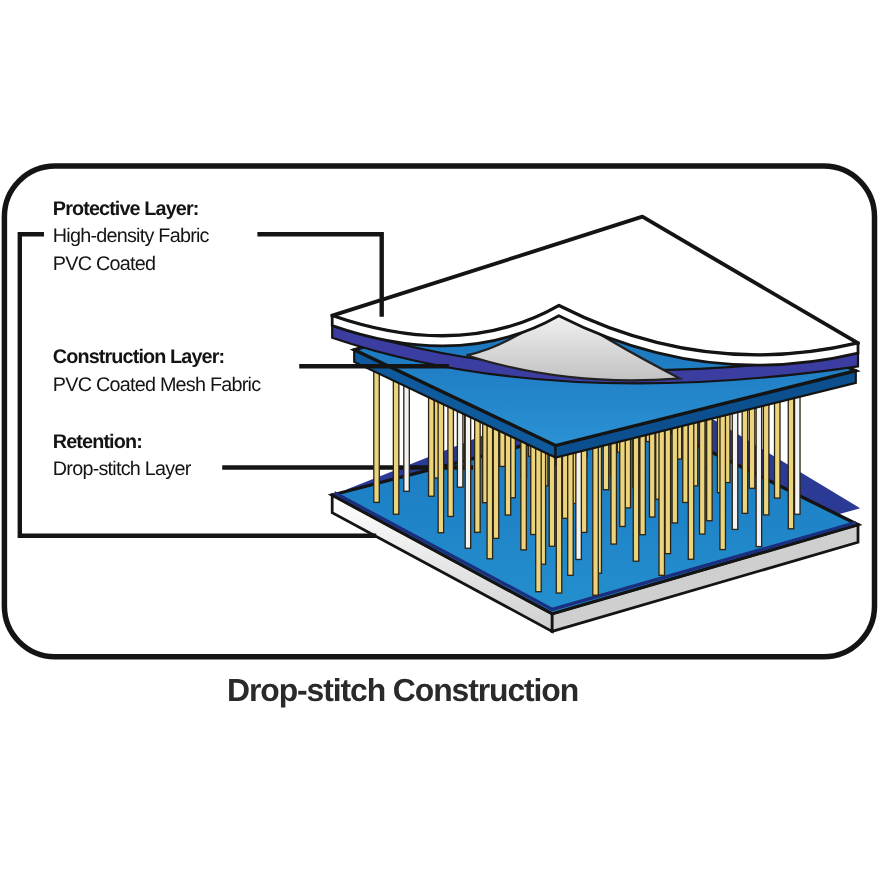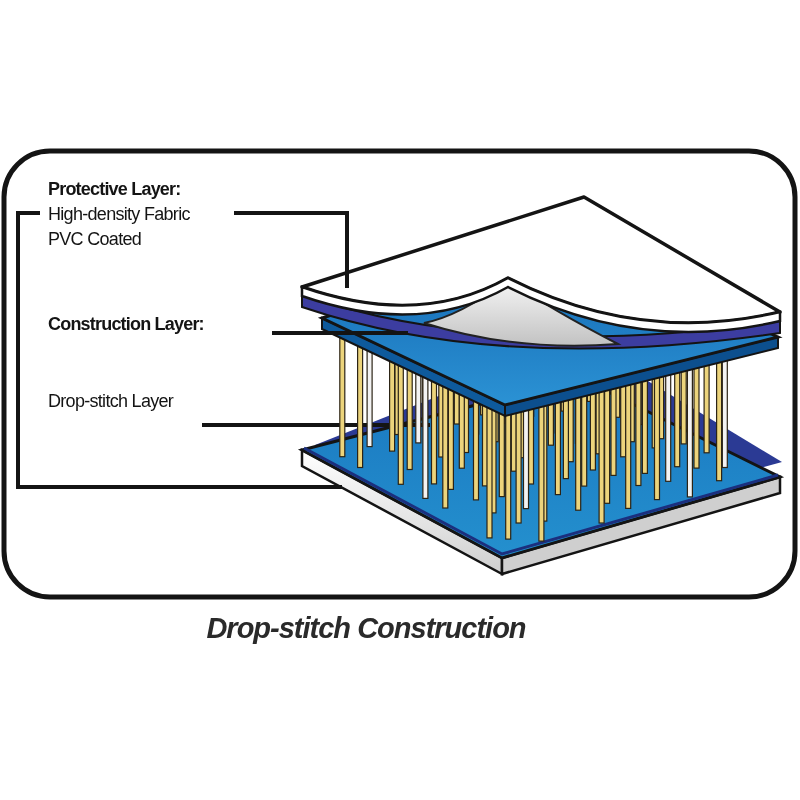--- a/index.html
+++ b/index.html
@@ -2,21 +2,21 @@
 <html style="--ink: #141414; --sheet-white: #ffffff; --underside-gray-light: #f6f6f6; --underside-gray-dark: #c2c2c2; --mesh-blue-light: #2b92d4; --mesh-blue: #1a74be; --mesh-blue-dark: #1265b0; --mesh-side-left: #0e5a9c; --mesh-side-right: #0c4f8e; --navy-strip: #3c3da0; --navy-shadow: #2b3a94; --plate-edge-navy: #1b2f7e; --plate-blue-light: #2490ce; --plate-blue: #1a77c0; --plate-side-light: #ffffff; --plate-side-gray: #cfcfcf; --thread-yellow: #ecd47c; --thread-white: #f3f3f3; --thread-outline: #2c2416; --title-color: #2a2a2a;"><head>
 <meta charset="utf-8">
 <style>
   html,body{margin:0;padding:0;background:#fff;}
   #stage{position:relative;width:800px;height:800px;background:#fff;overflow:hidden;
          font-family:"Liberation Sans", sans-serif;}
   #art{position:absolute;left:0;top:0;}
   .label{position:absolute;color:#141414;font-size:18px;line-height:25px;letter-spacing:-0.7px;white-space:nowrap;}
   .label .hd{font-weight:bold;letter-spacing:-0.8px;}
   #caption{position:absolute;left:0;top:612px;width:732px;text-align:center;
-           font-size:29px;font-weight:bold;font-style:italic;letter-spacing:-1px;color:var(--title-color,#2a2a2a);}
+           font-size:29px;font-weight:bold;letter-spacing:-1px;color:var(--title-color,#2a2a2a);}
   #lbl-protective{left:48px;top:177px;}
   #lbl-construction{left:48px;top:299px;margin-top:13px;}
   #lbl-retention{left:48px;top:389px;}
 </style>
 </head>
 <body style="background: rgb(255, 255, 255);">
 
 <div id="stage">
 
   <svg id="art" width="800" height="800" viewBox="0 0 800 800">
@@ -156,20 +156,22 @@
   </svg>
 
   <div class="label" id="lbl-protective">
     <div class="hd">Protective Layer:</div>
     <div>High-density Fabric</div>
     <div>PVC Coated</div>
   </div>
 
   <div class="label" id="lbl-construction">
     <div class="hd">Construction Layer:</div>
+    <div>PVC Coated Mesh Fabric</div>
   </div>
 
   <div class="label" id="lbl-retention">
+    <div class="hd">Retention:</div>
     <div>Drop-stitch Layer</div>
   </div>
 
   <div id="caption">Drop-stitch Construction</div>
 </div>
 
 </body></html>

